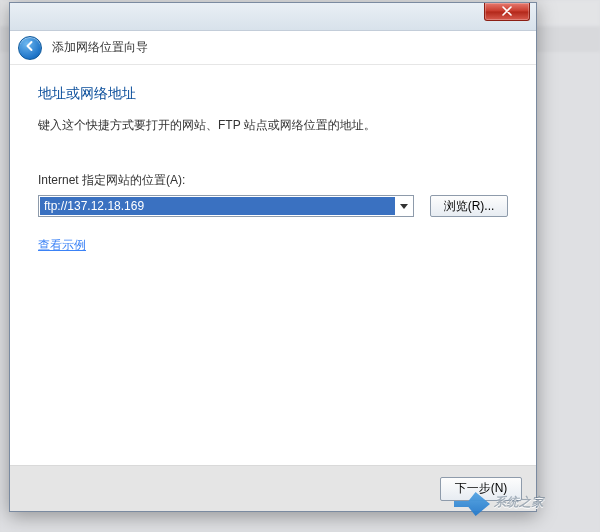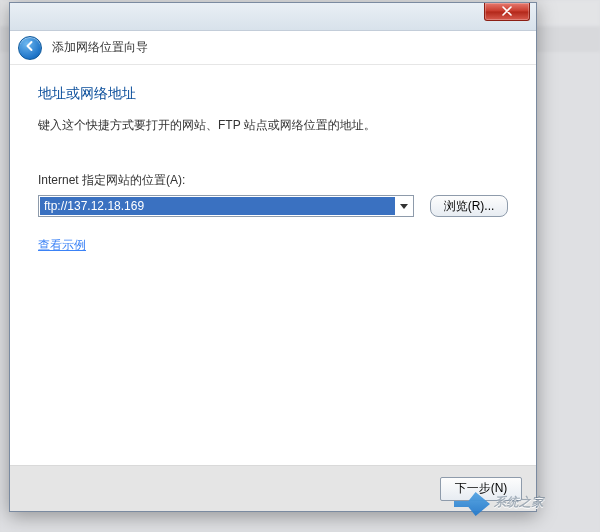--- a/index.html
+++ b/index.html
@@ -133,21 +133,21 @@
       width: 18px;
       display: flex; align-items:center; justify-content:center;
       color:#333;
     }
     .browse-btn {
       width: 78px;
       height: 22px;
       font-size: 12px;
       background: linear-gradient(#fdfdfd,#e7ecf2);
       border: 1px solid #8e9bab;
-      border-radius: 8px;
+      border-radius: 2px;
       cursor: pointer;
     }
     .example-link {
       display: inline-block;
       margin-top: 20px;
       color: #3b82f6;
       text-decoration: underline;
       font-size: 12px;
       cursor: pointer;
     }

